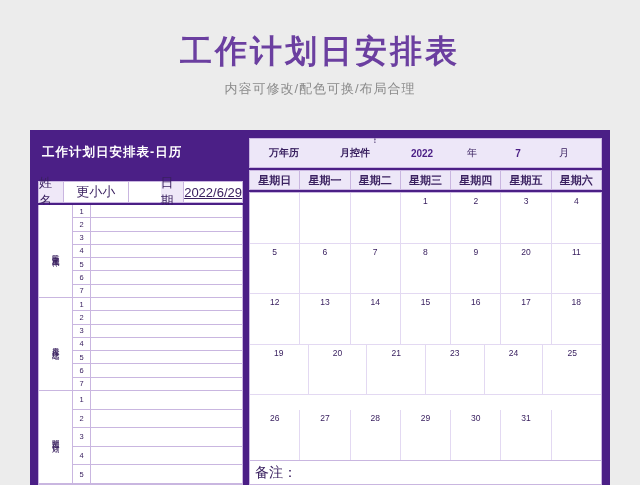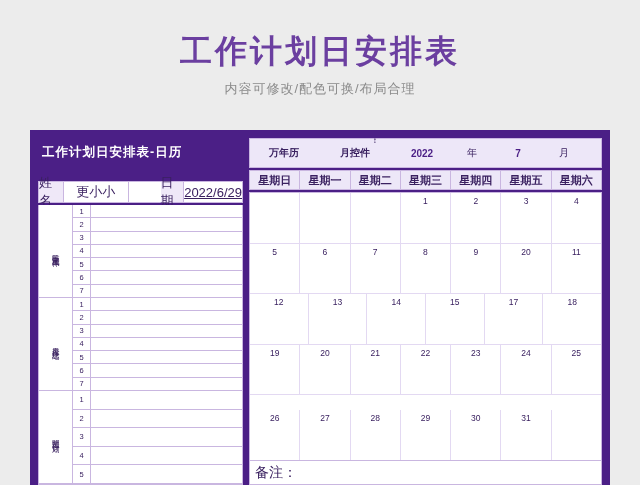--- a/index.html
+++ b/index.html
@@ -374,28 +374,28 @@
           <div class="cal-cell">8</div>
           <div class="cal-cell">9</div>
           <div class="cal-cell">20</div>
           <div class="cal-cell">11</div>
         </div>
         <div class="cal-row">
           <div class="cal-cell">12</div>
           <div class="cal-cell">13</div>
           <div class="cal-cell">14</div>
           <div class="cal-cell">15</div>
+          <div class="cal-cell">16</div>
           <div class="cal-cell">17</div>
           <div class="cal-cell">18</div>
         </div>
         <div class="cal-row">
           <div class="cal-cell">19</div>
           <div class="cal-cell">20</div>
           <div class="cal-cell">21</div>
-          <div class="cal-cell">22</div>
           <div class="cal-cell">23</div>
           <div class="cal-cell">24</div>
           <div class="cal-cell">25</div>
         </div>
         <div class="cal-row">
           <div class="cal-cell">26</div>
           <div class="cal-cell">27</div>
           <div class="cal-cell">28</div>
           <div class="cal-cell">29</div>
           <div class="cal-cell">30</div>

